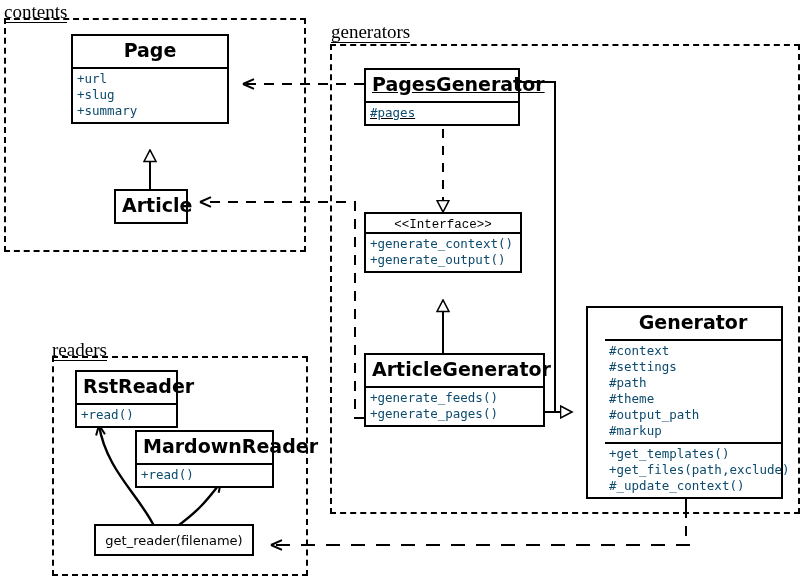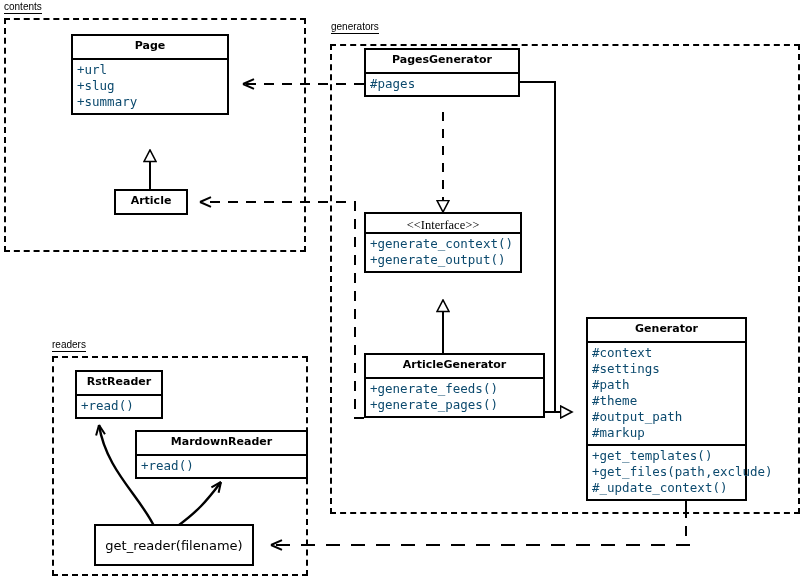--- a/index.html
+++ b/index.html
@@ -28,48 +28,48 @@
   }
   
   .package {
     position: absolute;
     border: 2px solid #000;
     border-style: dashed;
     box-sizing: border-box;
   }
   .pkg-label {
     position: absolute;
-    font-family: Liberation Sans, sans-serif;
-    font-size: 10px;
+    font-family: Liberation Serif, serif;
+    font-size: 19px;
     color: #000;
     line-height: 1;
     white-space: nowrap;
     border-bottom: 1.5px solid #000;
     padding-bottom: 1px;
     text-align: right;
   }
   
   .cls {
     position: absolute;
     border: 2px solid #000;
     background: #ffffff;
     box-sizing: border-box;
   }
   .cls-name {
     font-family: "DejaVu Sans", sans-serif;
     font-weight: bold;
-    font-size: 11px;
+    font-size: 19px;
     text-align: center;
     color: #000;
     padding: 4px 6px 5px 6px;
     line-height: 1.15;
     white-space: nowrap;
   }
   .cls-stereo {
-    font-family: Liberation Serif, serif;
+    font-family: Liberation Mono, monospace;
     font-weight: normal;
     font-size: 12.5px;
     text-align: center;
     color: #000;
     padding: 4px 6px 0 6px;
     line-height: 1.15;
     white-space: nowrap;
   }
   .cls-stereo + .cls-name {
     padding-top: 0;
@@ -176,21 +176,21 @@
       <div class="member">+url</div>
       <div class="member">+slug</div>
       <div class="member">+summary</div>
     </div>
   </div>
 
   <div class="cls" style="left:114px; top:189px; width:74px;">
     <div class="cls-name">Article</div>
   </div>
 
-  <div class="cls" style="left:364px; top:48px; width:156px;">
+  <div class="cls" style="left:364px; top:68px; width:156px;text-decoration:underline;">
     <div class="cls-name">PagesGenerator</div>
     <div class="cls-compartment">
       <div class="member">#pages</div>
     </div>
   </div>
 
   <div class="cls" style="left:364px; top:212px; width:158px;">
     <div class="cls-stereo">&lt;&lt;Interface&gt;&gt;</div>
     <div class="cls-compartment">
       <div class="member">+generate_context()</div>
@@ -199,48 +199,48 @@
   </div>
 
   <div class="cls" style="left:364px; top:353px; width:181px;">
     <div class="cls-name">ArticleGenerator</div>
     <div class="cls-compartment">
       <div class="member">+generate_feeds()</div>
       <div class="member">+generate_pages()</div>
     </div>
   </div>
 
-  <div class="cls" style="left:586px; top:317px; width:161px;">
+  <div class="cls" style="left:586px; top:306px; width:197px;padding-left:17px;">
     <div class="cls-name">Generator</div>
     <div class="cls-compartment">
       <div class="member">#context</div>
       <div class="member">#settings</div>
       <div class="member">#path</div>
       <div class="member">#theme</div>
       <div class="member">#output_path</div>
       <div class="member">#markup</div>
     </div>
     <div class="cls-compartment">
       <div class="member">+get_templates()</div>
       <div class="member">+get_files(path,exclude)</div>
       <div class="member">#_update_context()</div>
     </div>
   </div>
 
-  <div class="cls" style="left:75px; top:370px; width:88px;">
+  <div class="cls" style="left:75px; top:370px; width:103px;">
     <div class="cls-name">RstReader</div>
     <div class="cls-compartment">
       <div class="member">+read()</div>
     </div>
   </div>
 
-  <div class="cls" style="left:135px; top:430px; width:173px;">
+  <div class="cls" style="left:135px; top:430px; width:139px;">
     <div class="cls-name">MardownReader</div>
     <div class="cls-compartment">
       <div class="member">+read()</div>
     </div>
   </div>
 
-  <div class="fnbox" style="left:94px; top:524px; width:160px; height:42px;">
+  <div class="fnbox" style="left:94px; top:524px; width:160px; height:32px;">
     <span class="fn-label">get_reader(filename)</span>
   </div>
 
 </div>
 
 </body></html>

